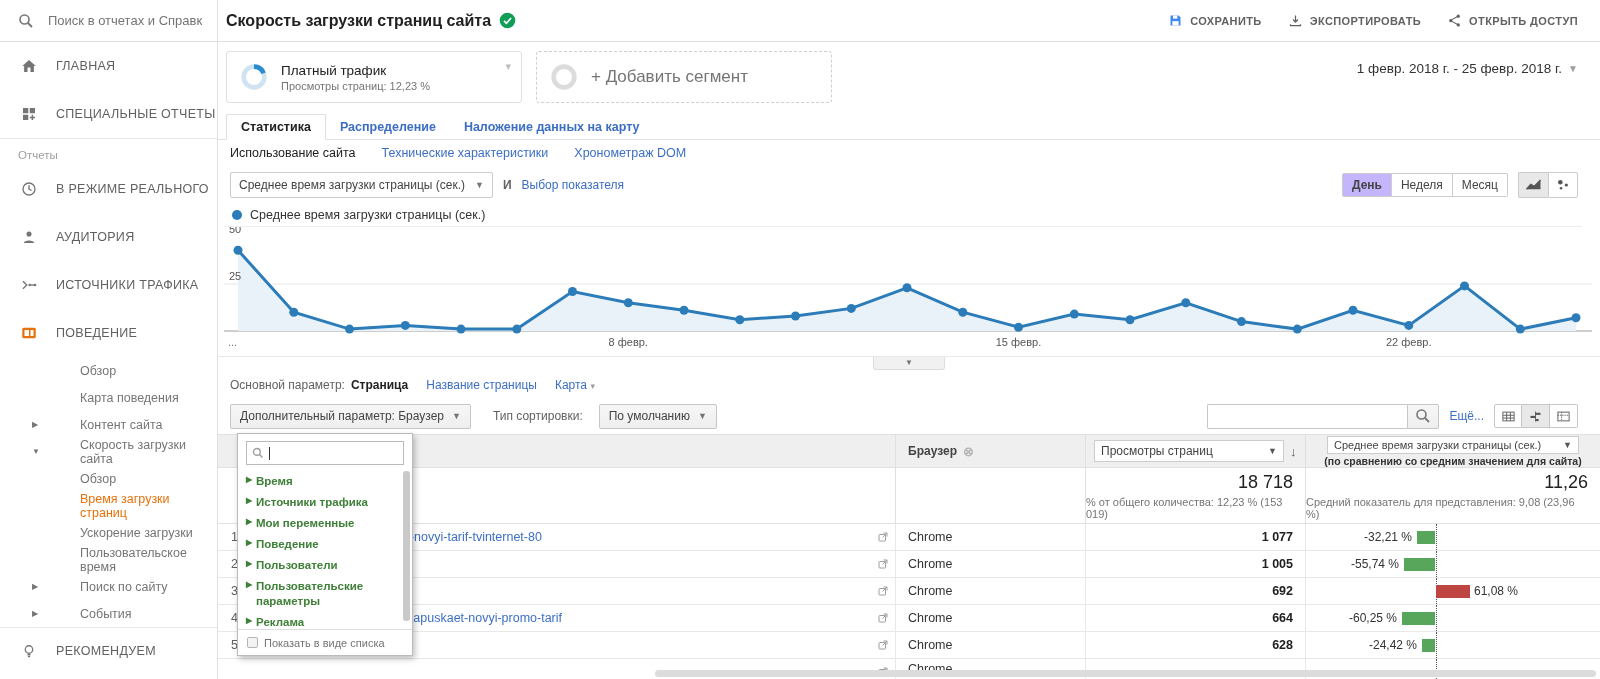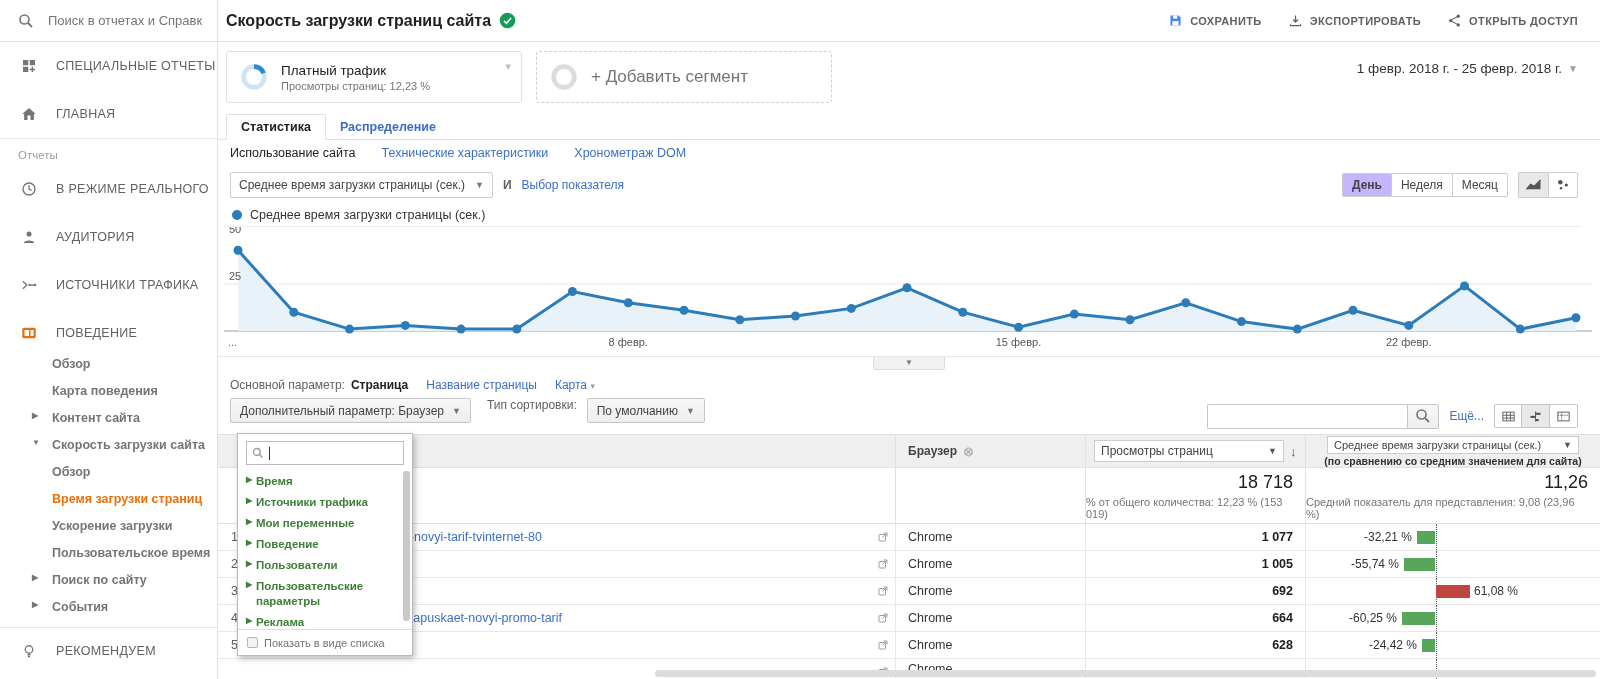--- a/index.html
+++ b/index.html
@@ -12,22 +12,22 @@
     border-right:1px solid #e0e0e0; overflow:hidden; font-size:13px; }
   .side-search { height:42px; display:flex; align-items:center; gap:14px;
     padding:0 0 0 18px; border-bottom:1px solid #e0e0e0; }
   .side-search input { border:none; outline:none; font-size:13px; color:#757575;
     width:165px; font-family:"Liberation Sans",sans-serif; }
   .side-item { height:48px; display:flex; align-items:center; gap:16px; padding:0 0 0 18px;
     color:#616161; font-size:12.5px; letter-spacing:.3px; cursor:pointer; }
   .side-item .ic { width:22px; display:flex; justify-content:center; }
   .side-div { border-top:1px solid #e8e8e8; }
   .reports-label { font-size:11.5px; color:#9e9e9e; padding:10px 0 4px 18px; }
-  .sub-item { height:27px; display:flex; align-items:flex-start; padding-left:52px;
-    color:#757575; font-size:12.5px; position:relative; cursor:pointer;font-weight:bold; }
+  .sub-item { height:27px; display:flex; align-items:center; padding-left:80px;
+    color:#757575; font-size:12.5px; position:relative; cursor:pointer; }
   .sub-item .arrow { position:absolute; left:32px; font-size:8px; color:#757575; }
   .sub-item.active { color:#e8710a; }
   .side-footer .side-item { height:46px; }
 
   
   .main { position:relative; flex:1; height:679px; overflow:hidden; }
 
   .topbar { height:42px; display:flex; align-items:center; padding:0 22px 0 8px;
     border-bottom:1px solid #e0e0e0; background:#fff; }
   .page-title { font-size:16px; font-weight:bold; color:#212121; margin-right:8px; }
@@ -85,21 +85,21 @@
   .handle-row { height:16px; display:flex; justify-content:center; border-top:1px solid #e8e8e8; }
   .handle { width:72px; height:13px; background:#f1f1f1; border:1px solid #ddd; border-top:none;
     border-radius:0 0 3px 3px; text-align:center; font-size:8px; color:#757575; line-height:11px; cursor:pointer; }
 
   .param-row { height:26px; display:flex; align-items:center; gap:18px; padding-left:12px; font-size:12px; }
   .param-label { color:#616161; }
   .param-strong { color:#212121; font-weight:bold; margin-left:-12px; }
   .param-other { color:#3c6fc4; }
   .param-other .chev { color:#9e9e9e; font-size:9px; }
 
-  .secondary-row { height:36px; display:flex; padding:0 22px 0 12px; gap:10px; }
+  .secondary-row { height:36px; display:flex; align-items:center; padding:0 22px 0 12px; gap:16px; }
   .ga-btn { border:1px solid #c6c6c6; border-radius:2px; height:25px; padding:0 9px; font-size:12px;
     color:#444; background:linear-gradient(#f7f7f7,#eee); display:flex; align-items:center; gap:8px; cursor:pointer; }
   .ga-btn .chev { font-size:9px; color:#757575; }
   .sort-label { font-size:12px; color:#616161; margin-left:6px; }
   .sec-right { margin-left:auto; display:flex; align-items:center; gap:10px; }
   .tbl-search { display:flex; }
   .tbl-search input { width:200px; height:25px; border:1px solid #c6c6c6; border-right:none;
     border-radius:2px 0 0 2px; outline:none; padding:0 6px; font-family:"Liberation Sans",sans-serif; }
   .tbl-search .sbtn { width:32px; height:25px; border:1px solid #c6c6c6; border-radius:0 2px 2px 0;
     background:linear-gradient(#f7f7f7,#eee); display:flex; align-items:center; justify-content:center; cursor:pointer; }
@@ -180,36 +180,36 @@
           <svg width="16" height="16" viewBox="0 0 16 16">
             <circle cx="6.5" cy="6.5" r="4.5" fill="none" stroke="#757575" stroke-width="1.6"></circle>
             <line x1="10" y1="10" x2="14" y2="14" stroke="#757575" stroke-width="1.8"></line>
           </svg>
         </span>
       <input type="text" placeholder="Поиск в отчетах и Справк" style="">
     </div>
     <div id="side-top">
         <div class="side-item">
           <span class="ic">
+            <svg width="18" height="18" viewBox="0 0 24 24">
+              <path d="M12 4 L21 12 L18.5 12 L18.5 20 L14 20 L14 14 L10 14 L10 20 L5.5 20 L5.5 12 L3 12 Z" fill="#757575"></path>
+            </svg>
+          </span>
+          <span>ГЛАВНАЯ</span>
+        </div>
+        <div class="side-item">
+          <span class="ic">
             <svg width="18" height="18" viewBox="0 0 24 24" fill="#757575">
               <rect x="4" y="4" width="7" height="7"></rect>
               <rect x="13" y="4" width="7" height="7"></rect>
               <rect x="4" y="13" width="7" height="7"></rect>
               <path d="M16.5 13 L16.5 20 M13 16.5 L20 16.5" stroke="#757575" stroke-width="2" fill="none"></path>
             </svg>
           </span>
           <span>СПЕЦИАЛЬНЫЕ ОТЧЕТЫ</span>
-        </div>
-        <div class="side-item">
-          <span class="ic">
-            <svg width="18" height="18" viewBox="0 0 24 24">
-              <path d="M12 4 L21 12 L18.5 12 L18.5 20 L14 20 L14 14 L10 14 L10 20 L5.5 20 L5.5 12 L3 12 Z" fill="#757575"></path>
-            </svg>
-          </span>
-          <span>ГЛАВНАЯ</span>
         </div>
       </div>
     <div class="side-div"></div>
     <div class="reports-label">Отчеты</div>
     <div id="side-reports">
         <div class="side-item">
           <span class="ic">
             <svg width="18" height="18" viewBox="0 0 24 24">
               <circle cx="12" cy="12" r="8" fill="none" stroke="#757575" stroke-width="1.8"></circle>
               <path d="M12 7 L12 12 L15.5 14" fill="none" stroke="#757575" stroke-width="1.8"></path>
@@ -367,20 +367,21 @@
       </div>
       <div class="date-range">
         <span>1 февр. 2018 г. - 25 февр. 2018 г.</span>
         <span class="chev">▼</span>
       </div>
     </div>
 
     <div class="tabs-bar" id="tabs-bar">
         <div class="tab active">Статистика</div>
         <div class="tab">Распределение</div>
+        <div class="tab">Наложение данных на карту</div>
       </div>
     <div class="subnav" id="subnav">
         <span class="subtab active">Использование сайта</span>
         <span class="subtab">Технические характеристики</span>
         <span class="subtab">Хронометраж DOM</span>
       </div>
 
     <div class="controls">
       <div class="metric-select">
         <span>Среднее время загрузки страницы (сек.)</span>

